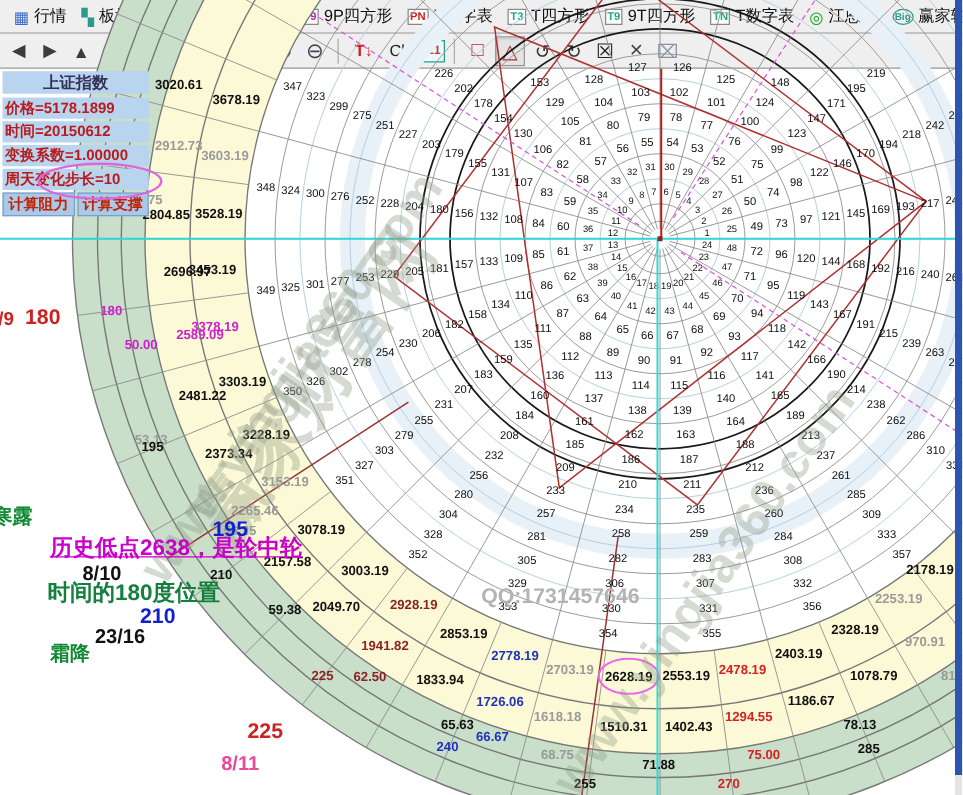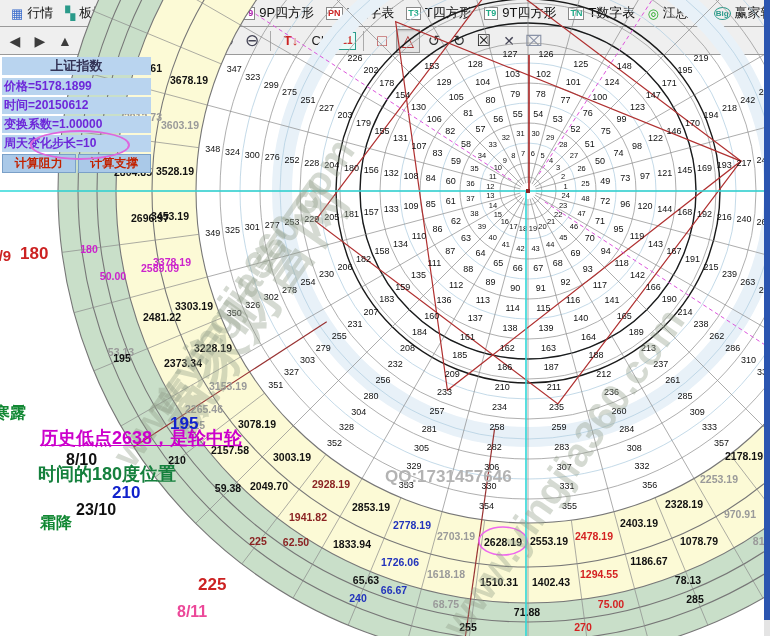--- a/index.html
+++ b/index.html
@@ -23,22 +23,22 @@
   .tb2-item.txt{color:#222;font-size:13px;width:28px;}
   .tb2-item.cal{background:#e8fbf8;border:1px solid #2a9a8a;color:#cc3333;font-size:10px;font-weight:bold;width:16px;height:16px;}
   .tb2-item.shape{color:#b03030;font-size:16px;}
   .tb2-item.shape.sel{border:1px solid #999;background:#e4e4e4;box-shadow:inset 1px 1px 2px #bbb;}
   .tb2-item.arc{color:#333;font-size:15px;}
   .tb2-item.boxx{color:#222;font-size:16px;}
   .tb2-item.cent{color:#445;font-size:14px;}
   .tb2-item.erase{color:#8a93a8;font-size:15px;}
   .tb2-sep{width:1px;height:20px;background:#aaa;margin:0 4px;}
   
-  #panel{position:absolute;left:2px;top:57px;width:149px;z-index:6;}
-  .p-row{background:#b9d4ef;color:#6d28d9;font-weight:bold;font-size:12px;line-height:17px;height:17px;
+  #panel{position:absolute;left:2px;top:57px;width:117px;z-index:6;}
+  .p-row{background:#b9d4ef;color:#b91c1c;font-weight:bold;font-size:12px;line-height:17px;height:17px;
          margin-bottom:2px;padding-left:2px;white-space:nowrap;overflow:hidden;}
   .p-title{background:#b9d4ef;color:#333355;font-weight:bold;font-size:13px;text-align:center;height:18px;line-height:18px;margin-bottom:3px;}
   .p-btns{display:flex;gap:2px;}
   .p-btn{flex:1;background:#aac9e8;border:1px solid #7aa0c8;color:#c22200;font-weight:bold;font-size:12px;
          text-align:center;height:17px;line-height:17px;cursor:default;}
   #panel-ellipse{position:absolute;left:30px;top:130px;width:96px;height:26px;border:2px solid #dd66dd;
                  border-radius:50%;z-index:7;pointer-events:none;}
   
   #wheel-svg{position:absolute;left:0;top:0;z-index:1;}
   
@@ -594,21 +594,21 @@
   </div>
   <div id="panel-ellipse"></div>
 
   <div id="labels-layer">
       <div class="flabel" style="left: -18px; top: 247px; color: rgb(204, 34, 34); font-size: 15px;">23/9</div>
       <div class="flabel" style="left: 20px; top: 244px; color: rgb(204, 34, 34); font-size: 17px;">180</div>
       <div class="flabel" style="left: 170px; top: 414px; color: rgb(17, 34, 204); font-size: 17px;">195</div>
       <div class="flabel" style="left: 66px; top: 451px; color: rgb(17, 17, 17); font-size: 16px;">8/10</div>
       <div class="flabel" style="left: -6px; top: 403px; color: rgb(17, 136, 51); font-size: 16px;">寒露</div>
       <div class="flabel" style="left: 112px; top: 483px; color: rgb(17, 34, 204); font-size: 17px;">210</div>
-      <div class="flabel" style="left: 76px; top: 501px; color: rgb(17, 17, 17); font-size: 16px;">23/10</div>
+      <div class="flabel" style="left: 76px; top: 501px; color: rgb(17, 17, 17); font-size: 16px;">23/16</div>
       <div class="flabel" style="left: 40px; top: 513px; color: rgb(17, 136, 51); font-size: 16px;">霜降</div>
       <div class="flabel" style="left: 198px; top: 575px; color: rgb(204, 34, 34); font-size: 17px;">225</div>
       <div class="flabel" style="left: 177px; top: 603px; color: #ec4899; font-size: 16px;">8/11</div>
     </div>
 
   <div class="flabel" style="left:40px;top:426px;font-size:18px;color:#cc00cc;text-decoration:underline;">历史低点2638，是轮中轮</div>
   <div class="flabel" style="left:38px;top:450px;font-size:18px;color:#15803d;margin-top:12px;">时间的180度位置</div>
   <div class="flabel" style="left:385px;top:467px;font-size:17px;color:#b3b3b3;text-align:center;">QQ:1731457646</div>
 
   <div id="wm-layer">

